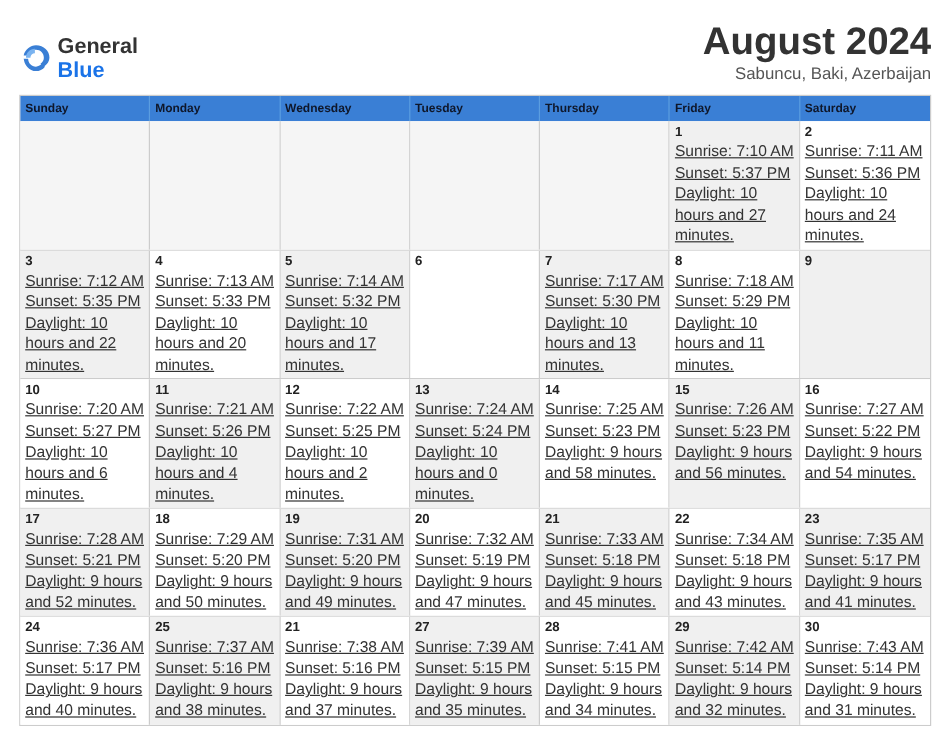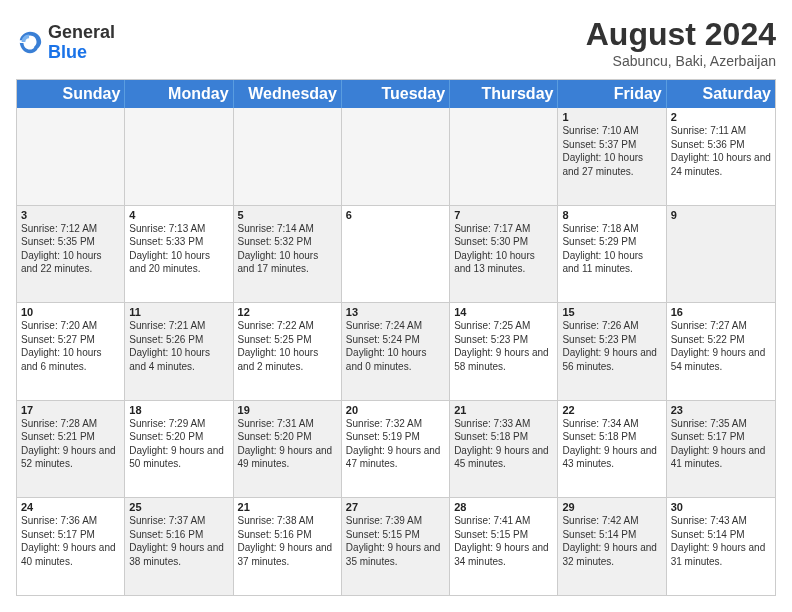--- a/index.html
+++ b/index.html
@@ -13,21 +13,21 @@
     .page {
       width: 792px;
       height: 612px;
       padding: 16px;
       display: flex;
       flex-direction: column;
     }
     .header {
       display: flex;
       justify-content: space-between;
-      align-items: center;
+      align-items: flex-end;
       margin-bottom: 10px;
       gap: 13px;
     }
     .logo {
       display: flex;
       align-items: center;
       gap: 4px;
     }
     .logo-text {
       font-size: 18px;
@@ -57,25 +57,25 @@
       display: flex;
       flex-direction: column;
       border: 1px solid #ccc;
     }
     .cal-header {
       display: grid;
       grid-template-columns: repeat(7, 1fr);
       background: #3a7fd5;
     }
     .cal-header-cell {
-      color: #ffffff;
-      font-size: 16px;
+      color: #0f172a;
+      font-size: 10px;
       font-weight: bold;
       padding: 5px 4px;
-      text-align: right;
+      text-align: left;
       border-right: 1px solid #5a9de0;
     }
     .cal-header-cell:last-child { border-right: none; }
     .cal-body {
       flex: 1;
       display: flex;
       flex-direction: column;
     }
     .cal-row {
       flex: 1;
@@ -96,23 +96,24 @@
     .cal-cell:last-child { border-right: none; }
     .cal-cell.empty { background: #f5f5f5; }
     .cal-cell.shaded { background: #f0f0f0; }
     .day-num {
       font-size: 11px;
       font-weight: bold;
       margin-bottom: 1px;
       color: #222;
     }
     .cell-text {
-      font-size: 10px;
+      font-size: 13px;
       line-height: 1.35;
       color: #333;
+      text-decoration: underline;
     }
   </style>
 </head>
 <body>
 
 <div class="page">
   <div class="header">
     <div class="logo">
       <svg class="logo-icon" viewBox="0 0 30 30">
         <path d="M15 3 C10 3 5 7 4 12 L8 12 C9 9 12 7 15 7 C19 7 22 10 22 14 C22 16 21 18 19 19.5 L22 22 C25 20 27 17 27 14 C27 8 22 3 15 3Z" fill="#3a7fd5"></path>

